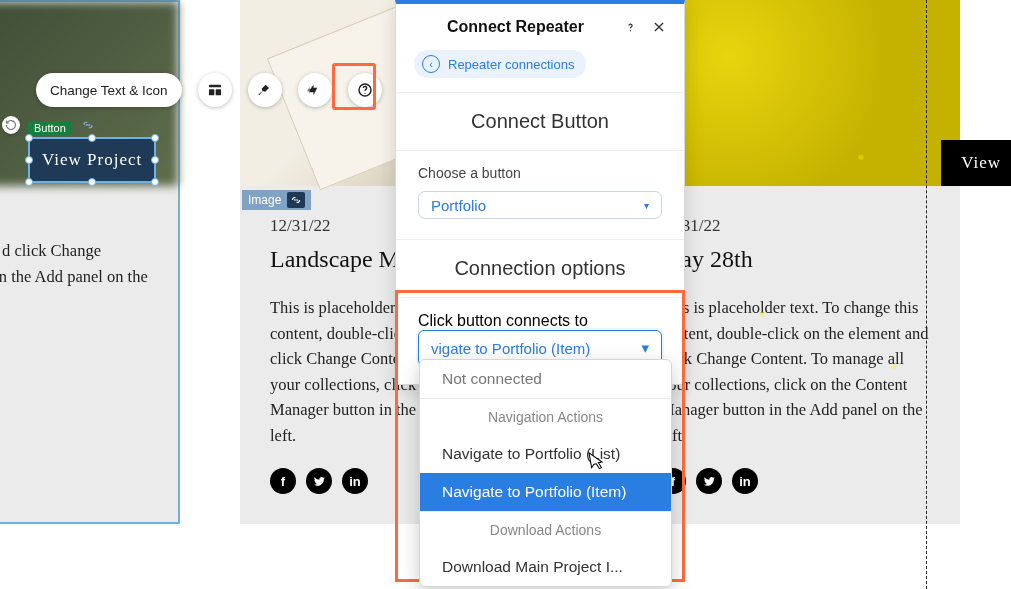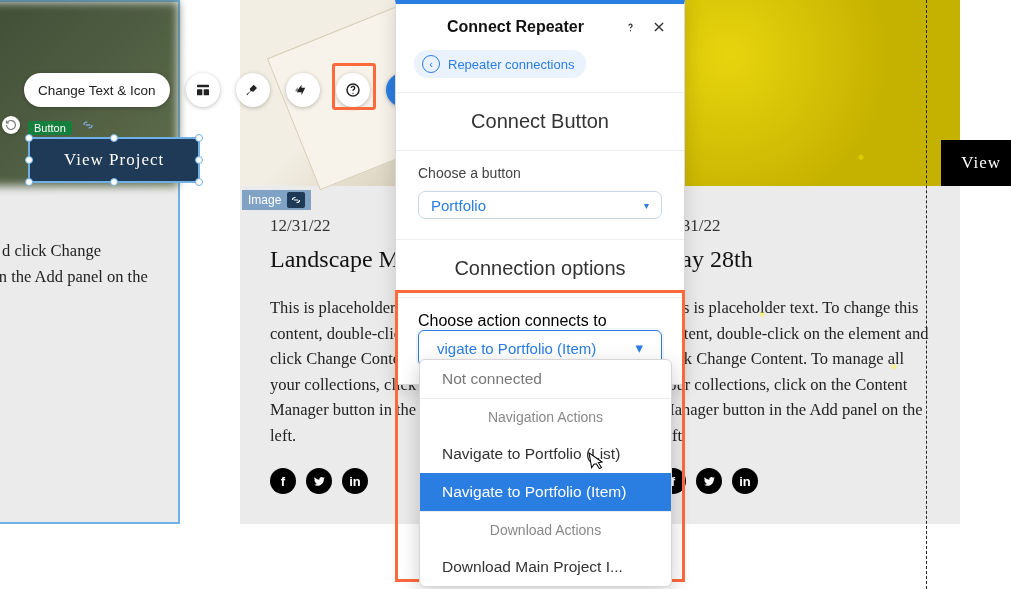--- a/index.html
+++ b/index.html
@@ -74,21 +74,21 @@
   .sel-label {
     background:#15803d; color:#fff; font-size:11px; padding:1px 6px; border-radius:2px;
     display:inline-block; margin-bottom:2px;
   }
   .sel-link-icon{
     display:inline-flex; width:16px; height:16px; align-items:center; justify-content:center;
     font-size:11px; color:#7fa9d8; margin-left:4px;
   }
   .sel-btn {
     position:relative; background:#1f3a56; color:#fff; font-family:Georgia,serif;
-    font-size:17px; letter-spacing:1px; padding:11px 34px; border:2px solid #6fb0e6;
+    font-size:17px; letter-spacing:1px; padding:11px 12px; border:2px solid #6fb0e6;
   }
   .handle{position:absolute; width:8px; height:8px; background:#fff; border:1.5px solid #6fb0e6; border-radius:50%;}
   .h-tl{top:-5px; left:-5px}.h-tr{top:-5px; right:-5px}.h-bl{bottom:-5px; left:-5px}.h-br{bottom:-5px; right:-5px}
   .h-t{top:-5px; left:50%; margin-left:-4px}.h-b{bottom:-5px; left:50%; margin-left:-4px}
   .h-l{left:-5px; top:50%; margin-top:-4px}.h-r{right:-5px; top:50%; margin-top:-4px}
 
   
   .hist{position:absolute; left:2px; top:116px; width:18px; height:18px; background:#fff; border-radius:50%;
         box-shadow:0 1px 3px rgba(0,0,0,.25); display:flex; align-items:center; justify-content:center;}
 
@@ -98,21 +98,21 @@
 
   
   .img-label { position:absolute; left:242px; top:190px;
     background:#80a2c4; color:#fff; font-size:12px; padding:2px 6px;
     display:flex; align-items:center; gap:6px;
   }
   .img-label .chip{background:#1f3a56; width:18px; height:16px; display:flex; align-items:center; justify-content:center; border-radius:2px;}
 
   
   .toolbar {
-    position:absolute; left:24px; top:73px;
+    position:absolute; left:36px; top:73px;
     display:flex; align-items:center; gap:16px;
   }
   .tool-pill{
     background:#fff; border-radius:20px; height:34px; display:flex; align-items:center;
     padding:0 14px; font-size:13.5px; color:#222; box-shadow:0 1px 4px rgba(0,0,0,.25);
   }
   .tool-btn{
     width:34px; height:34px; border-radius:50%; background:#fff; box-shadow:0 1px 4px rgba(0,0,0,.25);
     display:flex; align-items:center; justify-content:center; color:#222;
   }
@@ -146,21 +146,21 @@
   .field{ padding:14px 22px 20px; border-bottom:1px solid #eee;}
   .field label{ font-size:14px; color:#444; display:block; margin-bottom:10px;}
   .select{
     height:28px; border:1px solid #c9d7ea; border-radius:7px; display:flex; align-items:center;
     justify-content:space-between; padding:0 12px; font-size:15px; color:#2a7de1;
   }
   .select .chev{ color:#2a7de1; font-size:10px; }
   .field2{ padding:14px 22px 18px;}
   .select2{
     height:36px; border:1.5px solid #2a7de1; border-radius:6px; display:flex; align-items:center;
-    justify-content:space-between; padding:0 18px; font-size:15px; color:#2a7de1;
+    justify-content:space-between; padding:0 12px; font-size:15px; color:#2a7de1;
     box-shadow:0 0 0 2px rgba(42,125,225,.08);
     overflow:hidden; white-space:nowrap;
   }
 
   
   .orange-box{
     position:absolute; left:395px; top:290px; width:290px; height:292px;
     border:3px solid #ff6a3c; pointer-events:none;
   }
 
@@ -334,21 +334,21 @@
   <div class="section-title">Connect Button</div>
   <div class="field">
     <label>Choose a button</label>
     <div class="select">
       <span>Portfolio</span>
       <span class="chev">▾</span>
     </div>
   </div>
   <div class="section-title">Connection options</div>
   <div class="field2">
-    <label>Choose action connects to</label>
+    <label>Click button connects to</label>
     <div class="select2">
       <span>vigate to Portfolio (Item)</span>
       <span class="chev">▾</span>
     </div>
   </div>
 </div>
 
 <div class="orange-box"></div>
 
 <div class="dropdown">

